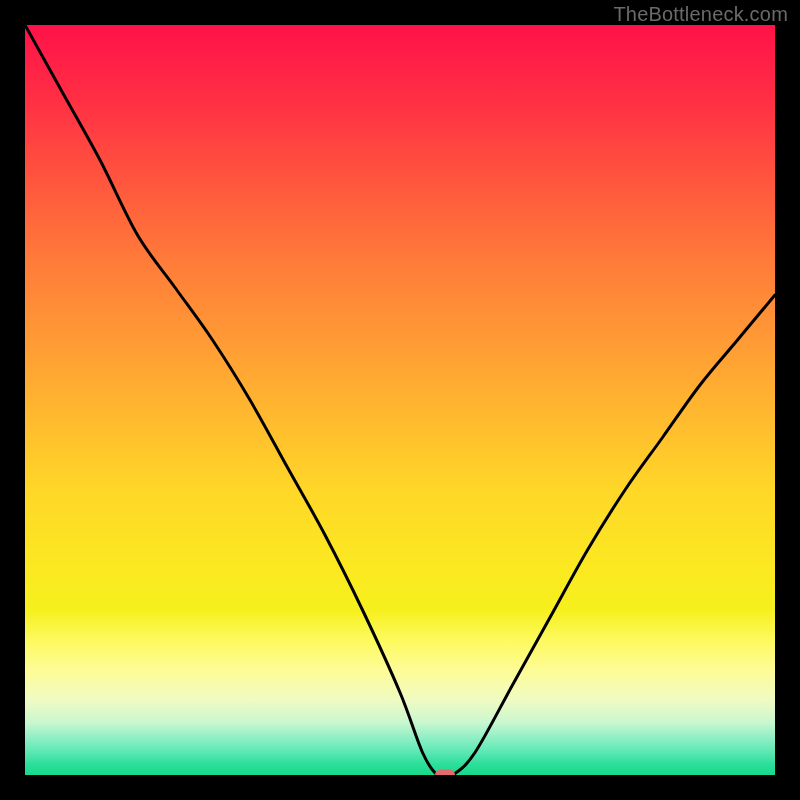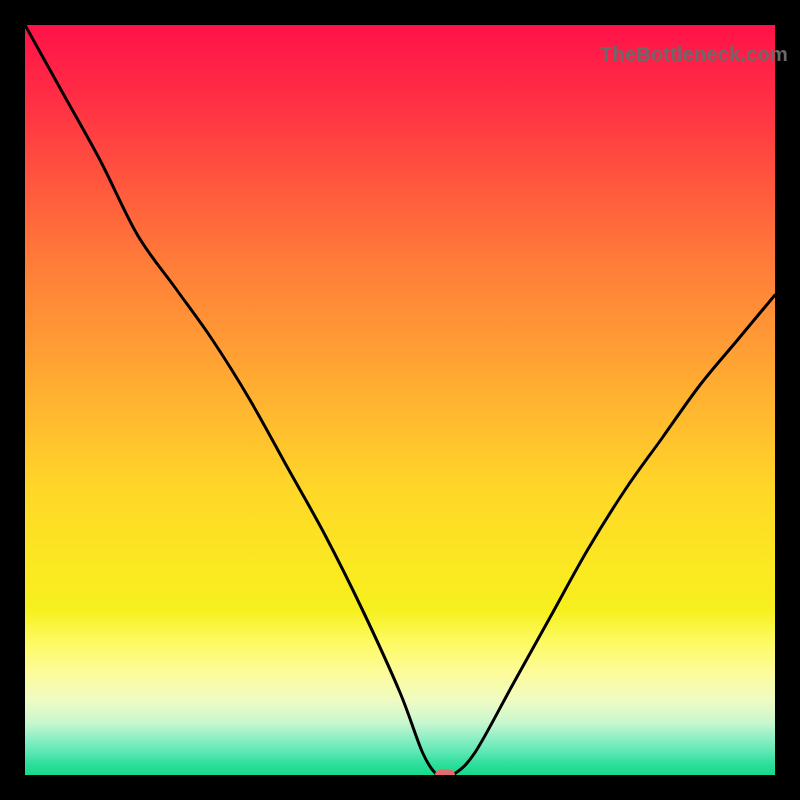--- a/index.html
+++ b/index.html
@@ -16,24 +16,23 @@
     width: 800px;
     height: 800px;
     background: #000;
   }
   .watermark {
     position: absolute;
     top: 3px;
     right: 12px;
     color: #6a6a6a;
     font-size: 20px;
-    font-weight: 700;
+    font-weight: 400;
     letter-spacing: 0.2px;
     z-index: 10;
-    margin-top: 40px;
   }
   .plot-area {
     position: absolute;
     left: 25px;
     top: 25px;
     width: 750px;
     height: 750px;
     overflow: hidden;
   }
   .gradient {

